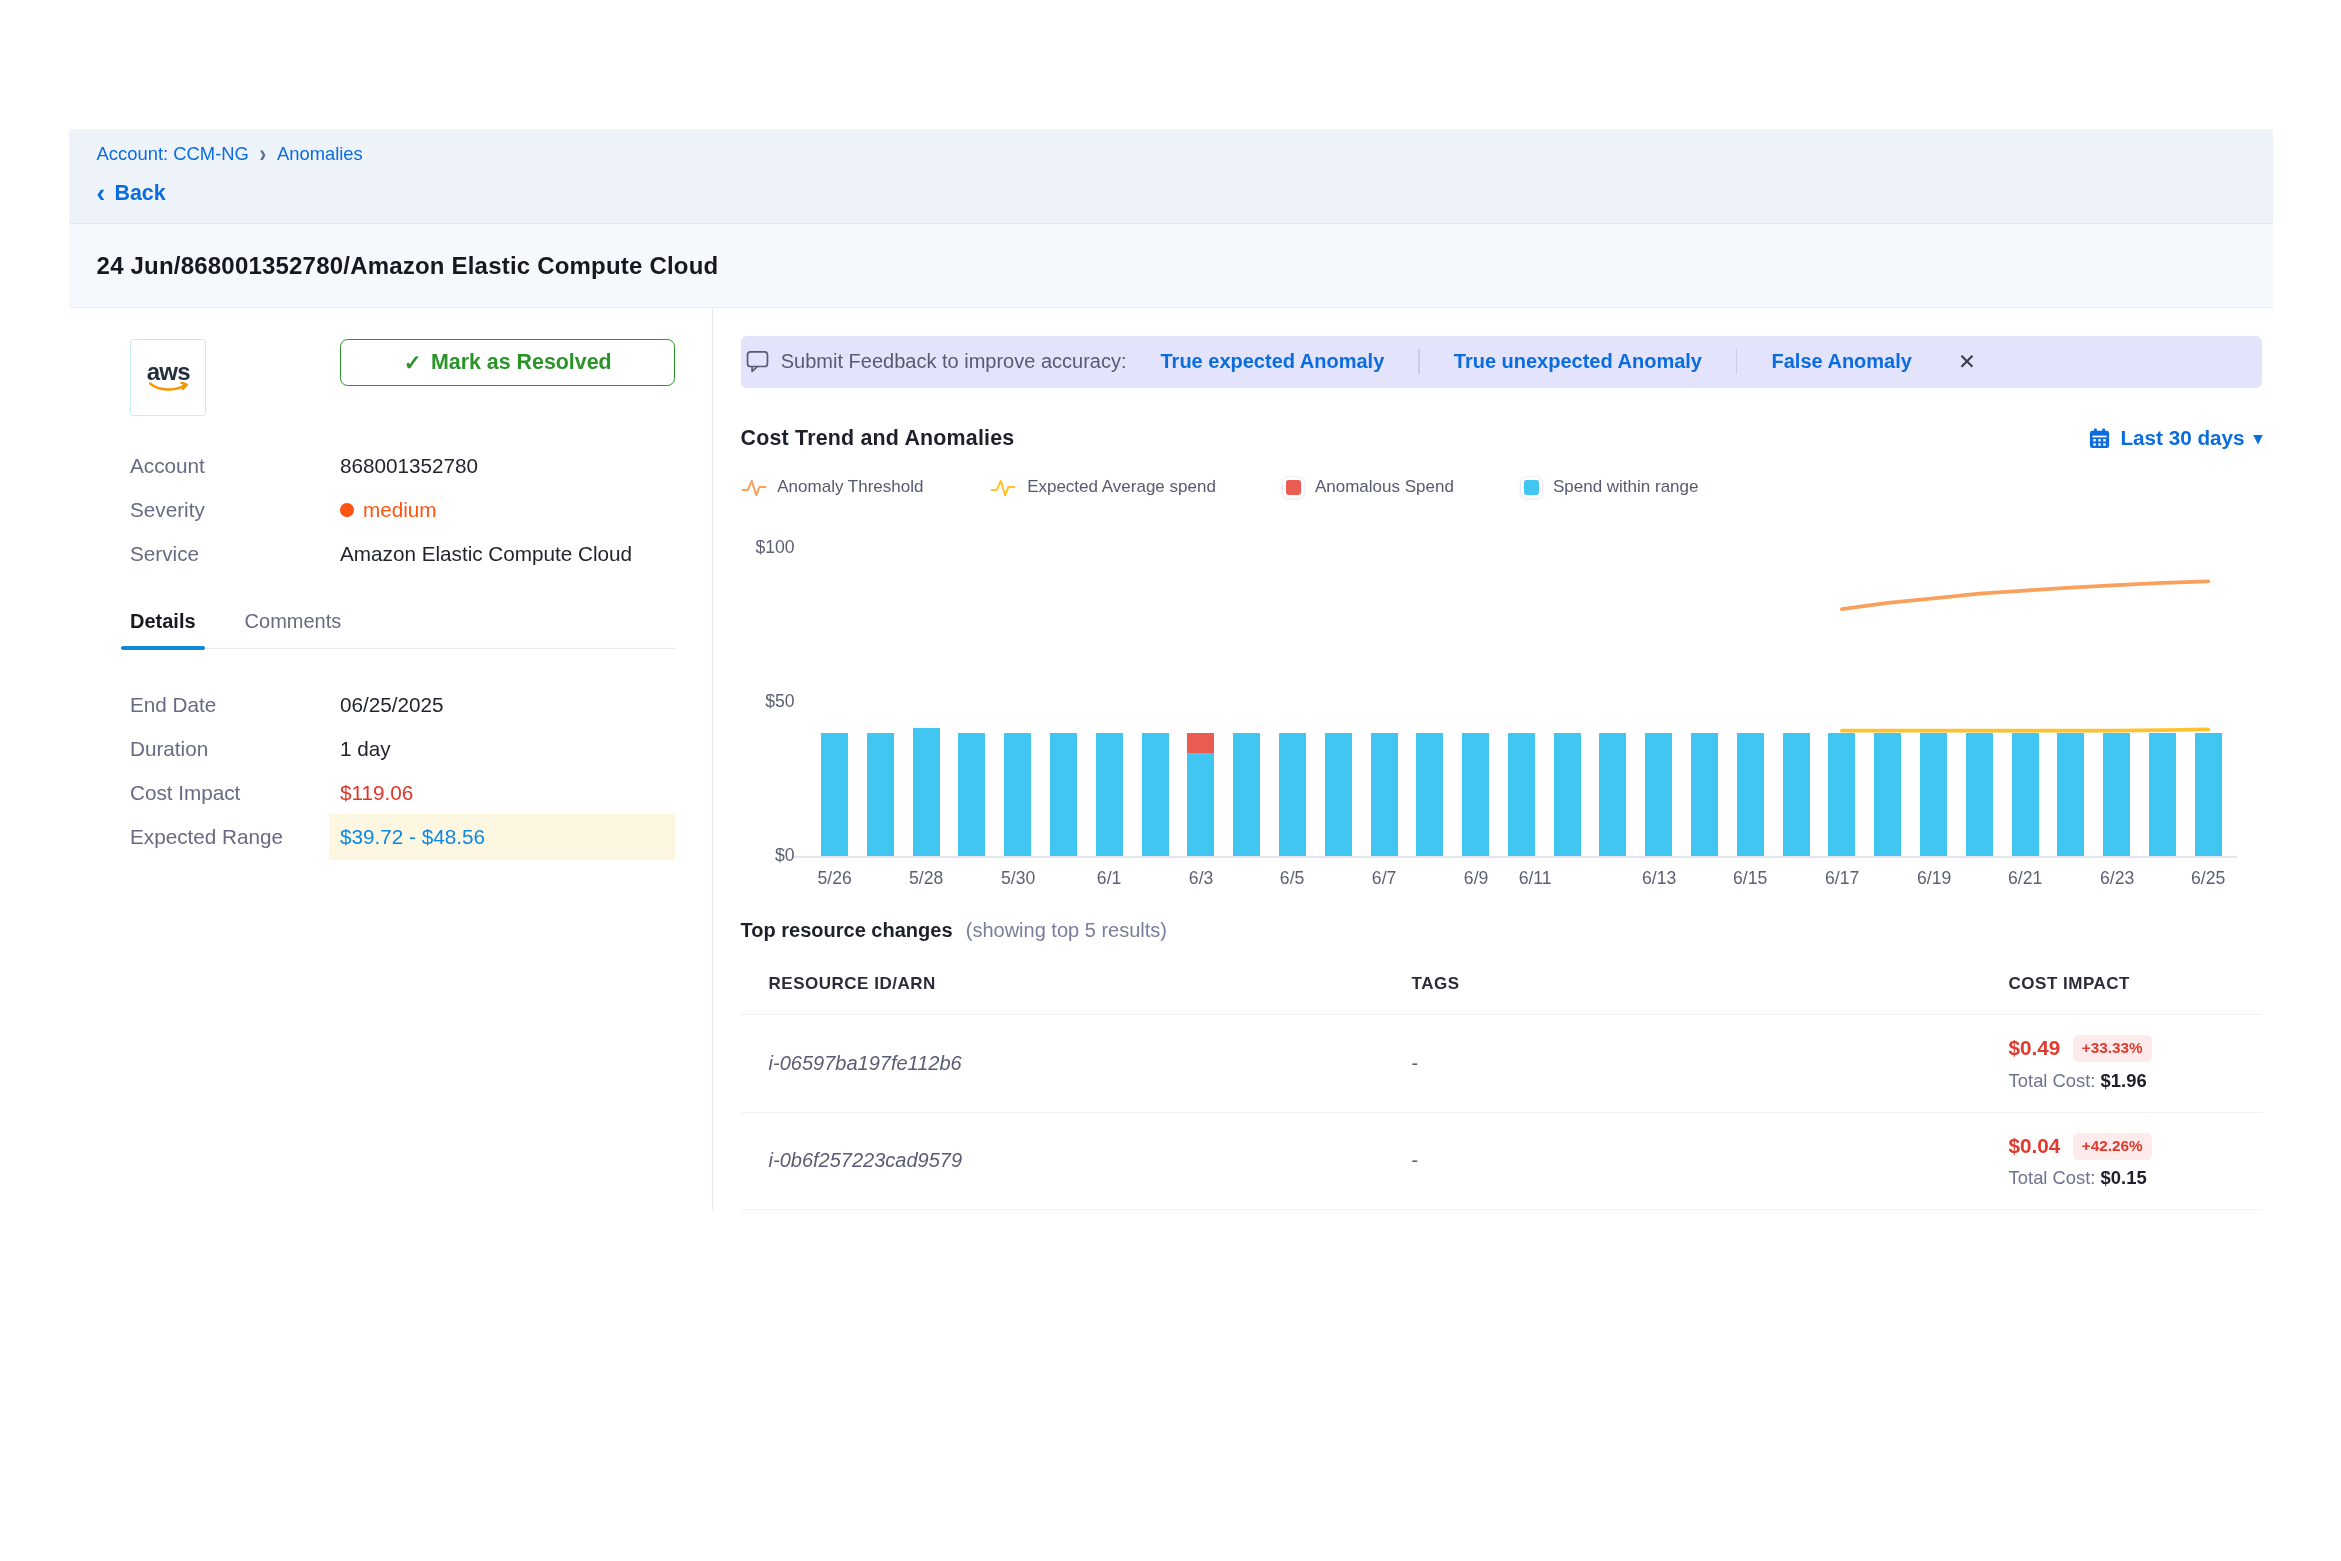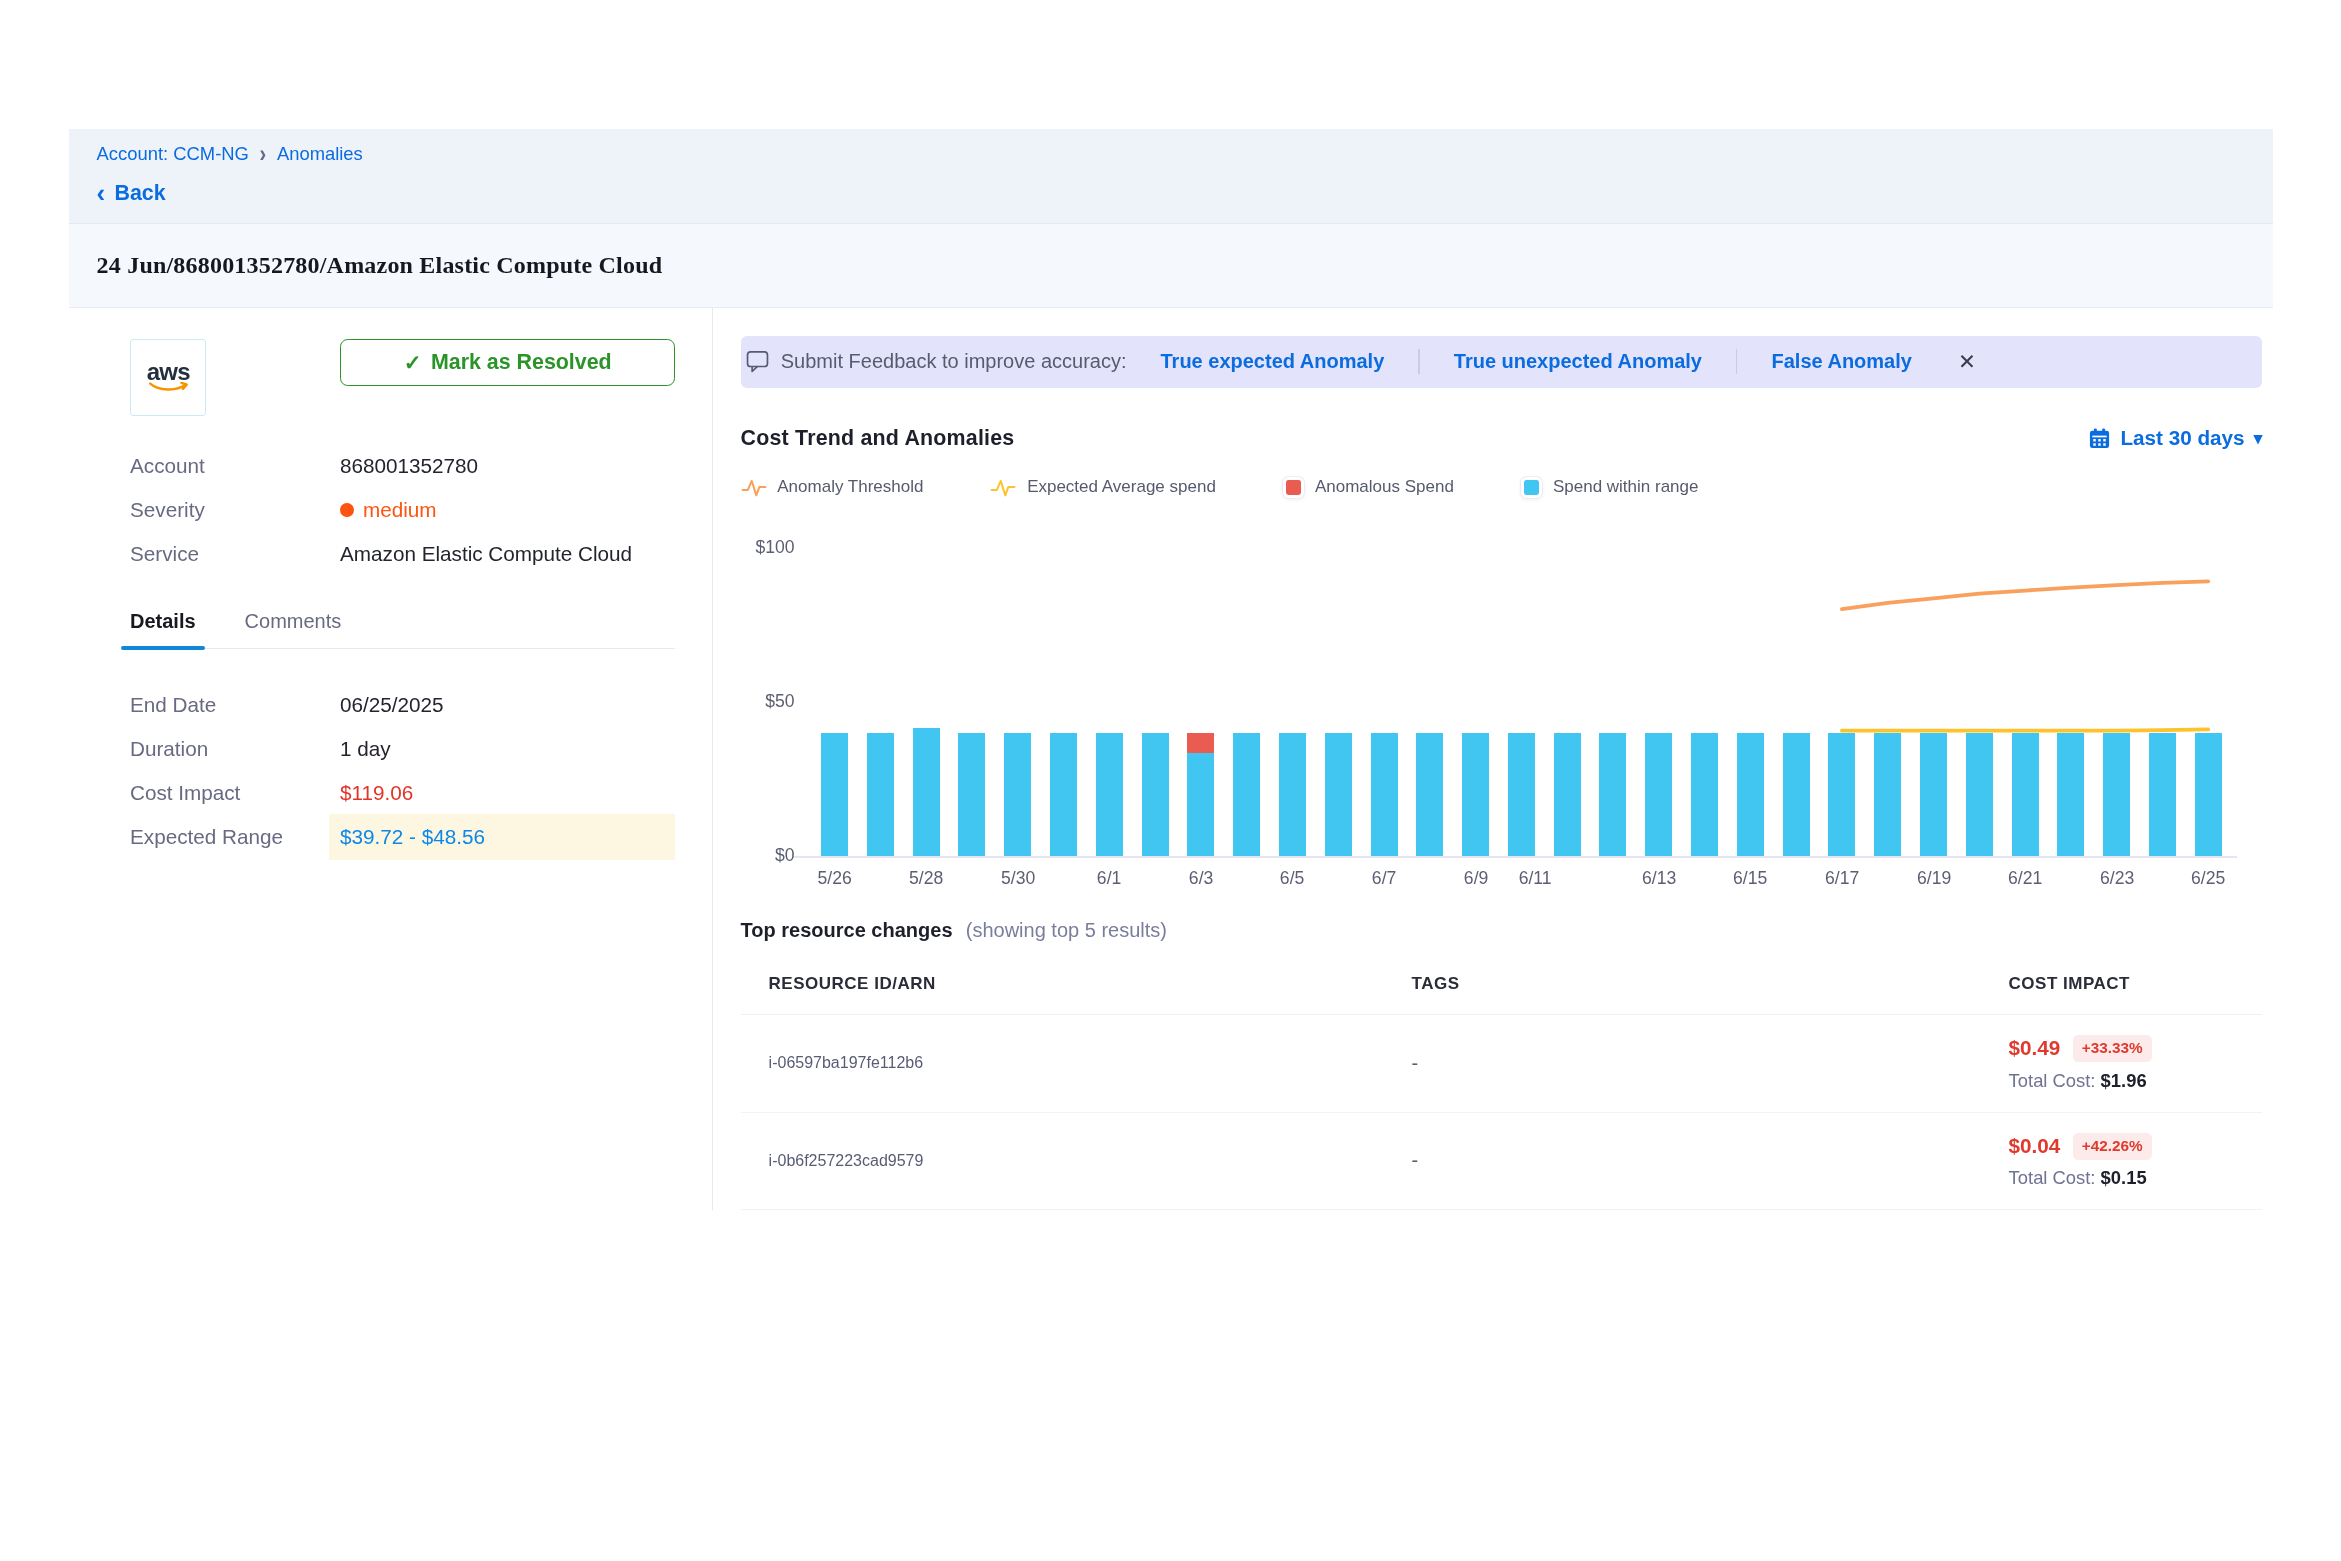--- a/index.html
+++ b/index.html
@@ -9,21 +9,21 @@
 
   
   .band { margin:0 69px; }
   .band-top { margin-top:129px; background:#eef3fa; padding:13.8px 27.6px 0 27.6px; border-bottom:1.5px solid #e2e7f0; }
   .breadcrumb { font-size:18.4px; color:var(--accent-blue); display:flex; align-items:center; gap:10.7px; }
   .breadcrumb a { color:var(--accent-blue); text-decoration:none; cursor:pointer; }
   .crumb-sep { color:#5f6b84; font-size:20px; font-weight:bold; transform:scaleY(1.15); }
   .back-row { padding:15.3px 0 17px 0; }
   .back-link { display:inline-flex; align-items:center; gap:9.2px; color:var(--accent-blue); font-size:21.4px; font-weight:bold; cursor:pointer; }
   .back-chev { font-size:26px; line-height:18.4px; font-weight:bold; }
-  .band-title { background:#f5f8fd; height:84px; display:flex; align-items:center; padding:0 27.6px; border-bottom:1.5px solid #e8ecf3;font-family:Liberation Serif, serif; }
+  .band-title { background:#f5f8fd; height:84px; display:flex; align-items:center; padding:0 27.6px; border-bottom:1.5px solid #e8ecf3; }
   .page-title { font-size:24px; font-weight:bold; color:#16181f; letter-spacing:0.2px; }
 
   
   .content { margin:0 69px; display:flex; min-height:888px; background:#fff; }
   .left-panel { width:644px; flex:0 0 644px; border-right:1.5px solid #e6e9f1; padding:31px 37px 46px 61px; }
   .right-panel { flex:1; padding:27.6px 10.7px 0 27.6px; }
 
   
   .panel-top { display:flex; align-items:flex-start; }
   .aws-box { width:77px; height:77px; border:1.5px solid #c9ebf8; border-radius:3.1px; background:#fff; display:flex; flex-direction:column; align-items:center; justify-content:center; }
@@ -74,21 +74,21 @@
 
   
   .table-section { margin-top:12.2px; }
   .table-title-row { font-size:20px; }
   .tbl-title { font-weight:bold; color:#1d1f2b; }
   .tbl-sub { color:#7a7d9c; margin-left:7.7px; }
   .tbl-grid { display:grid; grid-template-columns:643px 597px 1fr; padding-left:28px; }
   .tbl-head { margin-top:32px; padding-bottom:20px; border-bottom:1.5px solid #eef0f5; }
   .tbl-head .th { font-size:17px; font-weight:bold; color:#2a2c38; letter-spacing:0.5px; }
   .tbl-row { padding-top:20px; padding-bottom:20px; border-bottom:1.5px solid #f2f3f7; align-items:center; }
-  .res-id { font-size:16px; color:#585c74; }
+  .res-id { font-size:20px; color:#585c74;font-style:italic; }
   .tags-cell { font-size:20px; color:#585c74; }
   .cost-line1 { display:flex; align-items:center; gap:12.2px; }
   .cost-amount { font-size:20.7px; font-weight:bold; color:var(--badge-red); }
   .pct-badge { font-size:15.3px; font-weight:bold; color:var(--badge-red); background:var(--badge-bg); border-radius:5.4px; padding:4.6px 9.2px; }
   .cost-line2 { margin-top:7.7px; font-size:18.4px; color:#6f7391; }
   .cost-line2 b { color:#1d1f2b; }
 
   svg { display:block; }
 </style>
 </head>

